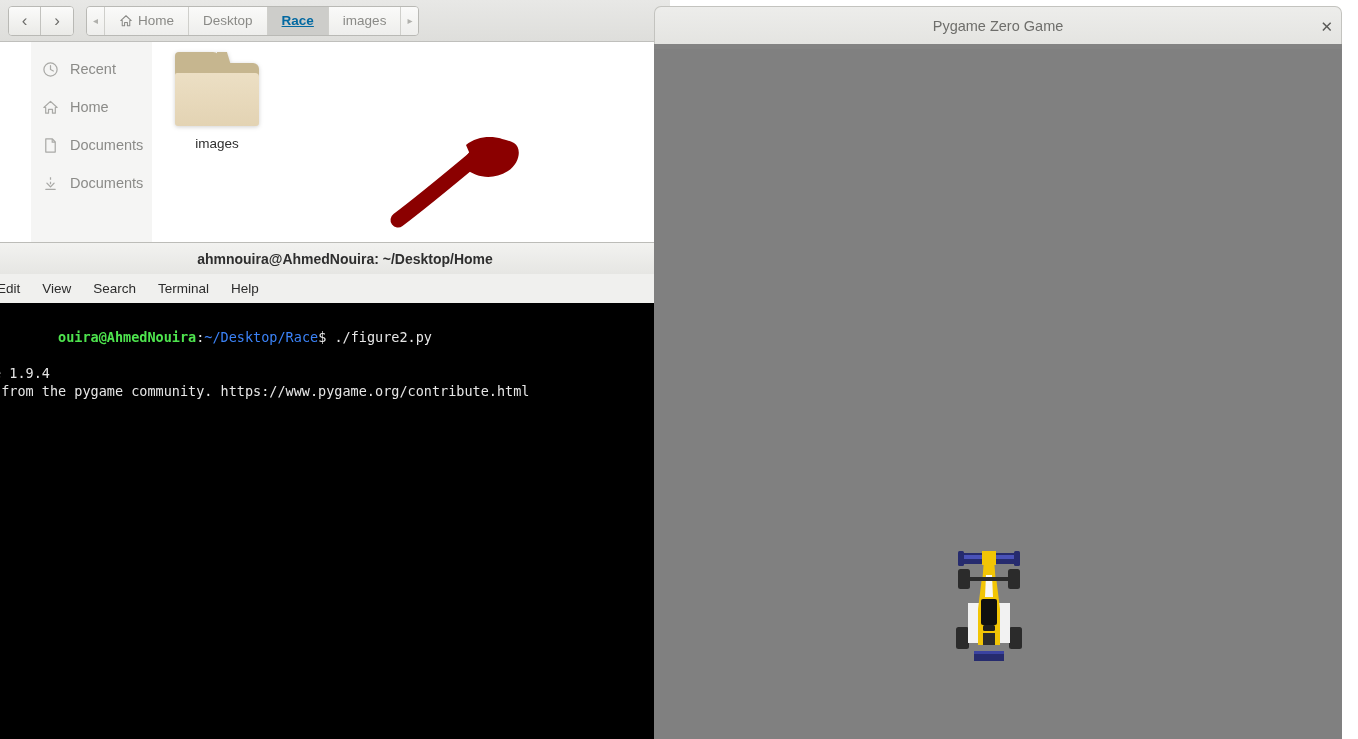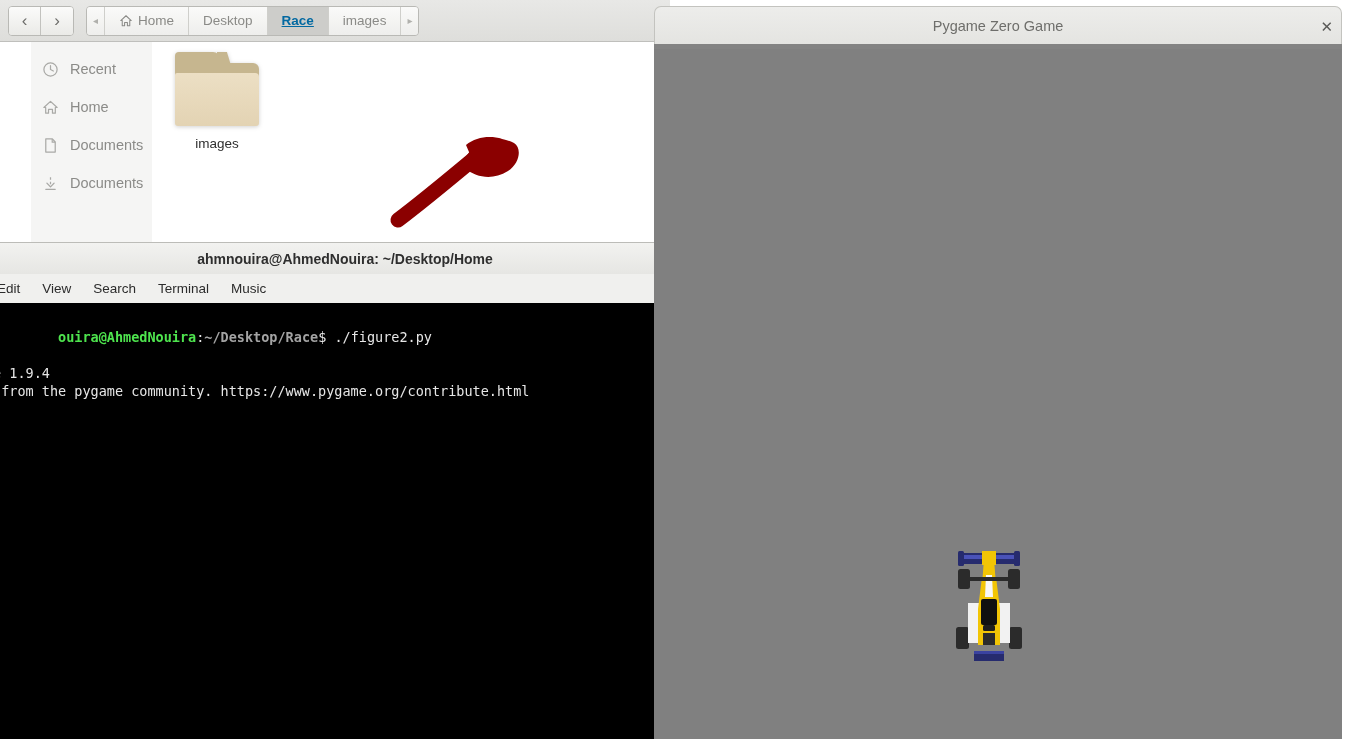--- a/index.html
+++ b/index.html
@@ -116,21 +116,21 @@
   }
   #term-menu span { font-size:13.5px; color:#2c2c2c; }
   #term-body {
     position:absolute; left:0; top:61px; width:700px; height:436px;
     background:#000000; border-left:1px solid #bcbcb8;
     font-family: "DejaVu Sans Mono", monospace; font-size:13.5px; line-height:18px;
     padding:7px 0 0 0; color:#e6e6e6; overflow:hidden;
   }
   .tline { white-space:pre; padding-left:2px; }
   .c-green { color:#4ee44e; font-weight:bold; }
-  .c-blue  { color:#a3a3a3; font-weight:bold; }
+  .c-blue  { color:#3b82f6; font-weight:normal; }
   .c-white { color:#e6e6e6; }
   #term-scroll { position:absolute; left:688px; top:61px; width:12px; height:436px;
      background:#e9e9e7; border:1px solid #bcbcb8; }
   #term-thumb { position:absolute; left:2px; top:2px; width:8px; height:430px;
      background:#9b9b99; border-radius:4px; }
 
   
   #pygame { position:absolute; left:654px; top:6px; width:688px; height:733px;text-decoration:underline; }
   #pg-title { position:absolute; left:0; top:0; width:688px; height:38px;
      background: linear-gradient(to bottom,#ededeb,#e4e4e1);
@@ -248,21 +248,21 @@
   <div id="terminal">
     <div id="term-title">
       <span class="ttl">ahmnouira@AhmedNouira: ~/Desktop/Home</span>
       <span id="term-close">✕</span>
     </div>
     <div id="term-menu">
       <span>Edit</span>
       <span>View</span>
       <span>Search</span>
       <span>Terminal</span>
-      <span>Music</span>
+      <span>Help</span>
     </div>
     <div id="term-body">
       <div class="tline">
         <span class="c-green">ouira@AhmedNouira</span><span class="c-white">:</span><span class="c-blue">~/Desktop/Race</span><span class="c-white">$ ./figure2.py</span>
       </div>
       <div class="tline c-white">e 1.9.4</div>
       <div class="tline c-white"> from the pygame community. https://www.pygame.org/contribute.html</div>
     </div>
     <div id="term-scroll">
       <div id="term-thumb"></div>

